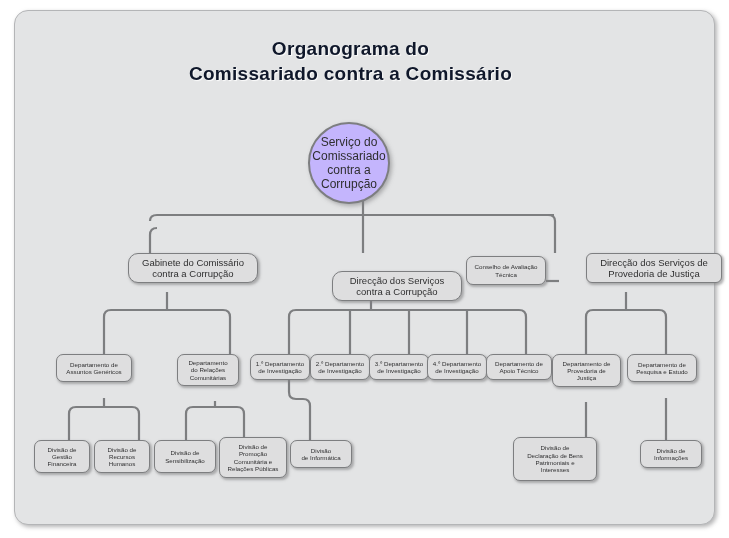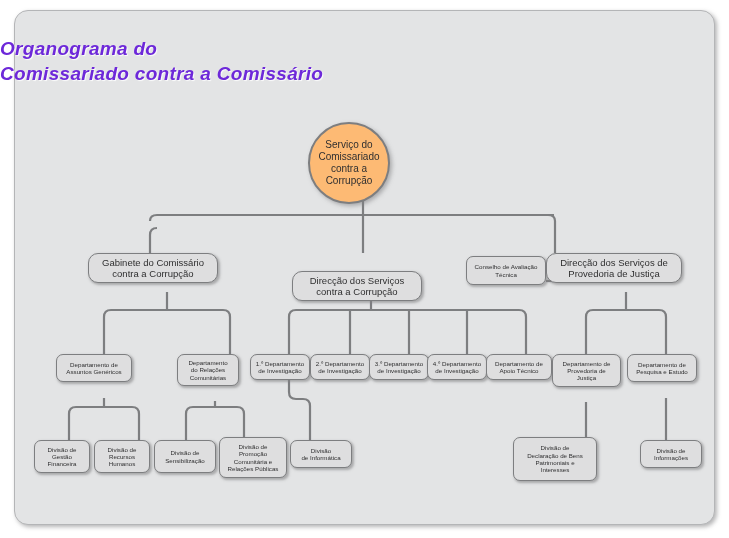--- a/index.html
+++ b/index.html
@@ -25,28 +25,27 @@
     border: 1px solid #b4b5b7;
     border-radius: 14px;
     box-shadow: 2px 2px 4px rgba(120,120,122,0.55);
     box-sizing: border-box;
   }
   #title {
     position: absolute;
     left: 0;
     top: 36px;
     width: 701px;
-    text-align: left;
-    color: #6d28d9;
+    text-align: center;
+    color: #0f172a;
     font-size: 19px;
     font-weight: bold;
     line-height: 25px;
     letter-spacing: 0.3px;
     text-shadow: 1px 1px 1px rgba(255,255,255,0.9);
-    font-style: italic;
   }
   #title .l2 { display: block; }
 
   #wires {
     position: absolute;
     left: 14px;
     top: 10px;
     width: 701px;
     height: 515px;
     pointer-events: none;
@@ -68,29 +67,30 @@
     line-height: 1.18;
   }
   .node .lbl {
     display: block;
     white-space: pre-line;
   }
   .lvl1 {
     border-radius: 50%;
     width: 82px;
     height: 82px;
-    font-size: 10px;
+    font-size: 12px;
     border: 2px solid #7d7e80;
-    background: #fdba74;
+    background: #c4b5fd;
     box-shadow: 2px 2px 4px rgba(130,130,132,0.6);
   }
   .lvl2 {
     font-size: 9.5px;
     border-radius: 10px;
     border-width: 1.5px;
+    margin-left: 40px;
   }
   .lvl2s {
     font-size: 6.2px;
     border-radius: 7px;
   }
   .lvl3 {
     font-size: 6.2px;
     border-radius: 7px;
   }
   .lvl4 {
@@ -165,21 +165,21 @@
 contra a Corrupção</span>
   </div>
   <div class="node lvl2" style="left:292px; top:271px; width:130px; height:30px;">
     <span class="lbl">Direcção dos Serviços
 contra a Corrupção</span>
   </div>
   <div class="node lvl2s" style="left:466px; top:256px; width:80px; height:29px;">
     <span class="lbl">Conselho de Avaliação
 Técnica</span>
   </div>
-  <div class="node lvl2" style="left:546px; top:253px; width:136px; height:30px;">
+  <div class="node lvl2" style="left:546px; top:253px; width:136px; height:30px;border-radius:6px;">
     <span class="lbl">Direcção dos Serviços de
 Provedoria de Justiça</span>
   </div>
 
   <div class="node lvl3" style="left:56px; top:354px; width:76px; height:28px;">
     <span class="lbl">Departamento de
 Assuntos Genéricos</span>
   </div>
   <div class="node lvl3" style="left:177px; top:354px; width:62px; height:32px;">
     <span class="lbl">Departamento

